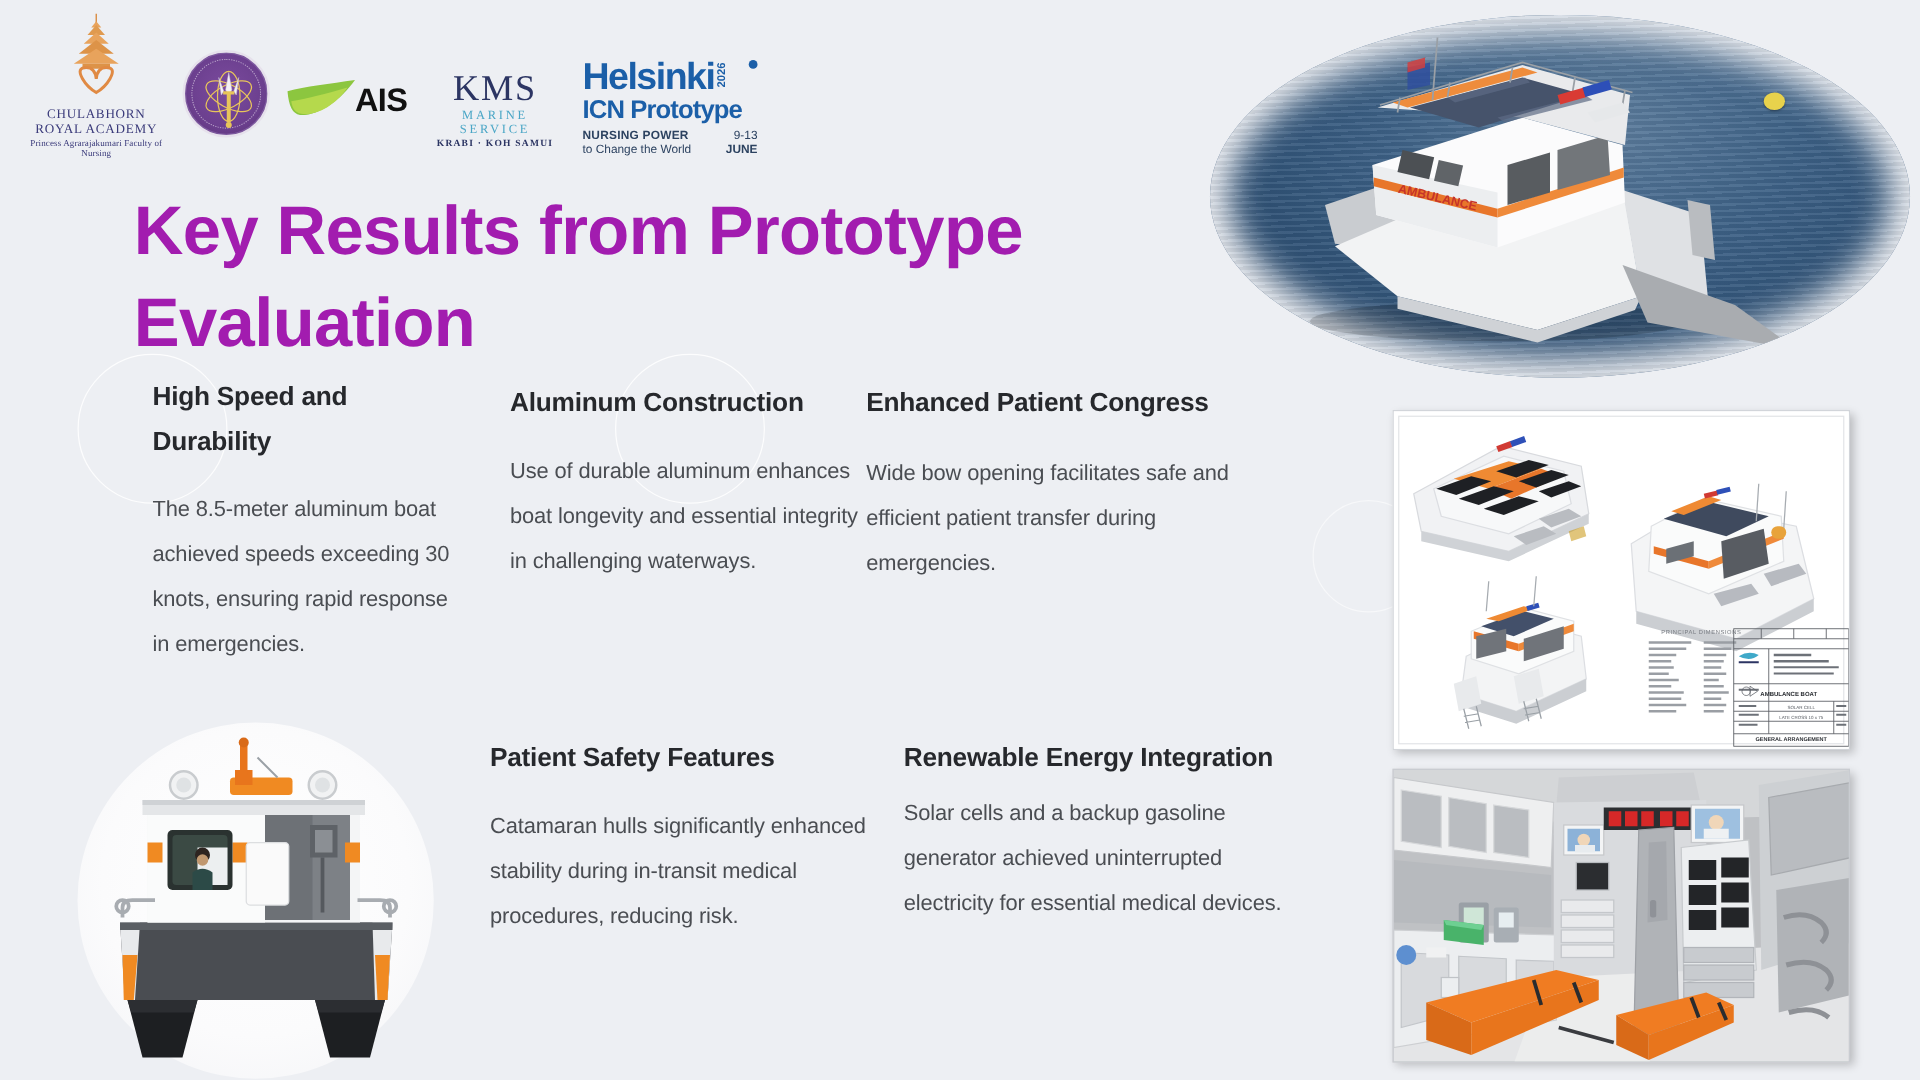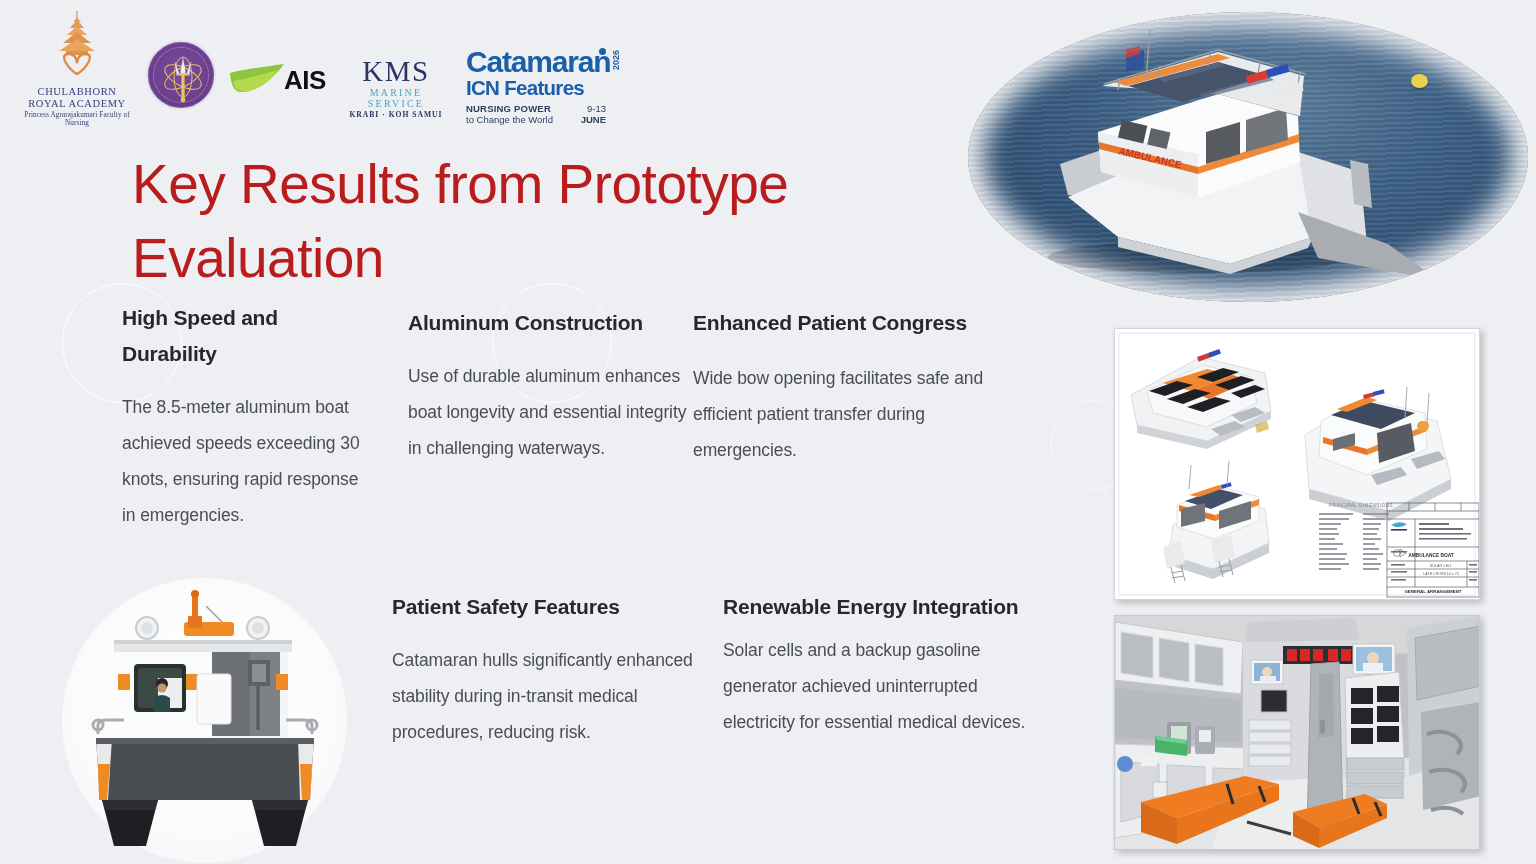--- a/index.html
+++ b/index.html
@@ -65,22 +65,22 @@
              position:absolute; right:0px; top:0px; }
   .icn-l2 { font-size:20.5px; font-weight:bold; color:#1b5fa8; letter-spacing:-0.7px;
             line-height:22px; margin-top:1px; }
   .icn-l3 { display:flex; justify-content:space-between; align-items:flex-start; margin-top:4px; }
   .icn-np  { font-size:9.5px; font-weight:bold; color:#2c4260; line-height:11px; letter-spacing:.2px; }
   .icn-ct  { font-size:9.5px; color:#2c4260; line-height:11px; }
   .icn-d1  { font-size:9.5px; color:#2c4260; text-align:right; line-height:11px; }
   .icn-d2  { font-size:9.5px; font-weight:bold; color:#2c4260; text-align:right; line-height:11px; }
 
   
-  .title { position:absolute; left:132px; top:148px; width:820px;
-           font-size:55px; font-weight:normal; color:#b91c1c;
+  .title { position:absolute; left:107px; top:148px; width:820px;
+           font-size:55px; font-weight:bold; color:#a21caf;
            line-height:1.34; letter-spacing:-0.5px; }
 
   
   .block { position:absolute; }
   .blk-h { font-size:21px; font-weight:bold; color:#26282c; line-height:1.72; letter-spacing:-0.2px; }
   .blk-p { font-size:17.5px; color:#4a4d52; line-height:2.05; letter-spacing:-0.1px; }
 
   .b1 { left:122px; top:300px;  width:250px; }
   .b1 .blk-p { margin-top:18px; }
   .b2 { left:392px; top:305px;  width:292px;margin-left:16px; }
@@ -181,25 +181,25 @@
     </div>
 
     <div class="logo logo-kms">
       <div class="kms-main">KMS</div>
       <div class="kms-sub">MARINE SERVICE</div>
       <div class="kms-sub2">KRABI  ·  KOH SAMUI</div>
     </div>
 
     <div class="logo logo-icn">
       <div class="icn-l1" style="position:relative;">
-        <span class="icn-hel">Catamaran</span>
+        <span class="icn-hel">Helsinki</span>
         <span class="icn-year">2026</span>
         <span class="icn-dot"></span>
       </div>
-      <div class="icn-l2">ICN Features</div>
+      <div class="icn-l2">ICN Prototype</div>
       <div class="icn-l3">
         <div>
           <div class="icn-np">NURSING POWER</div>
           <div class="icn-ct">to Change the World</div>
         </div>
         <div>
           <div class="icn-d1">9-13</div>
           <div class="icn-d2">JUNE</div>
         </div>
       </div>

